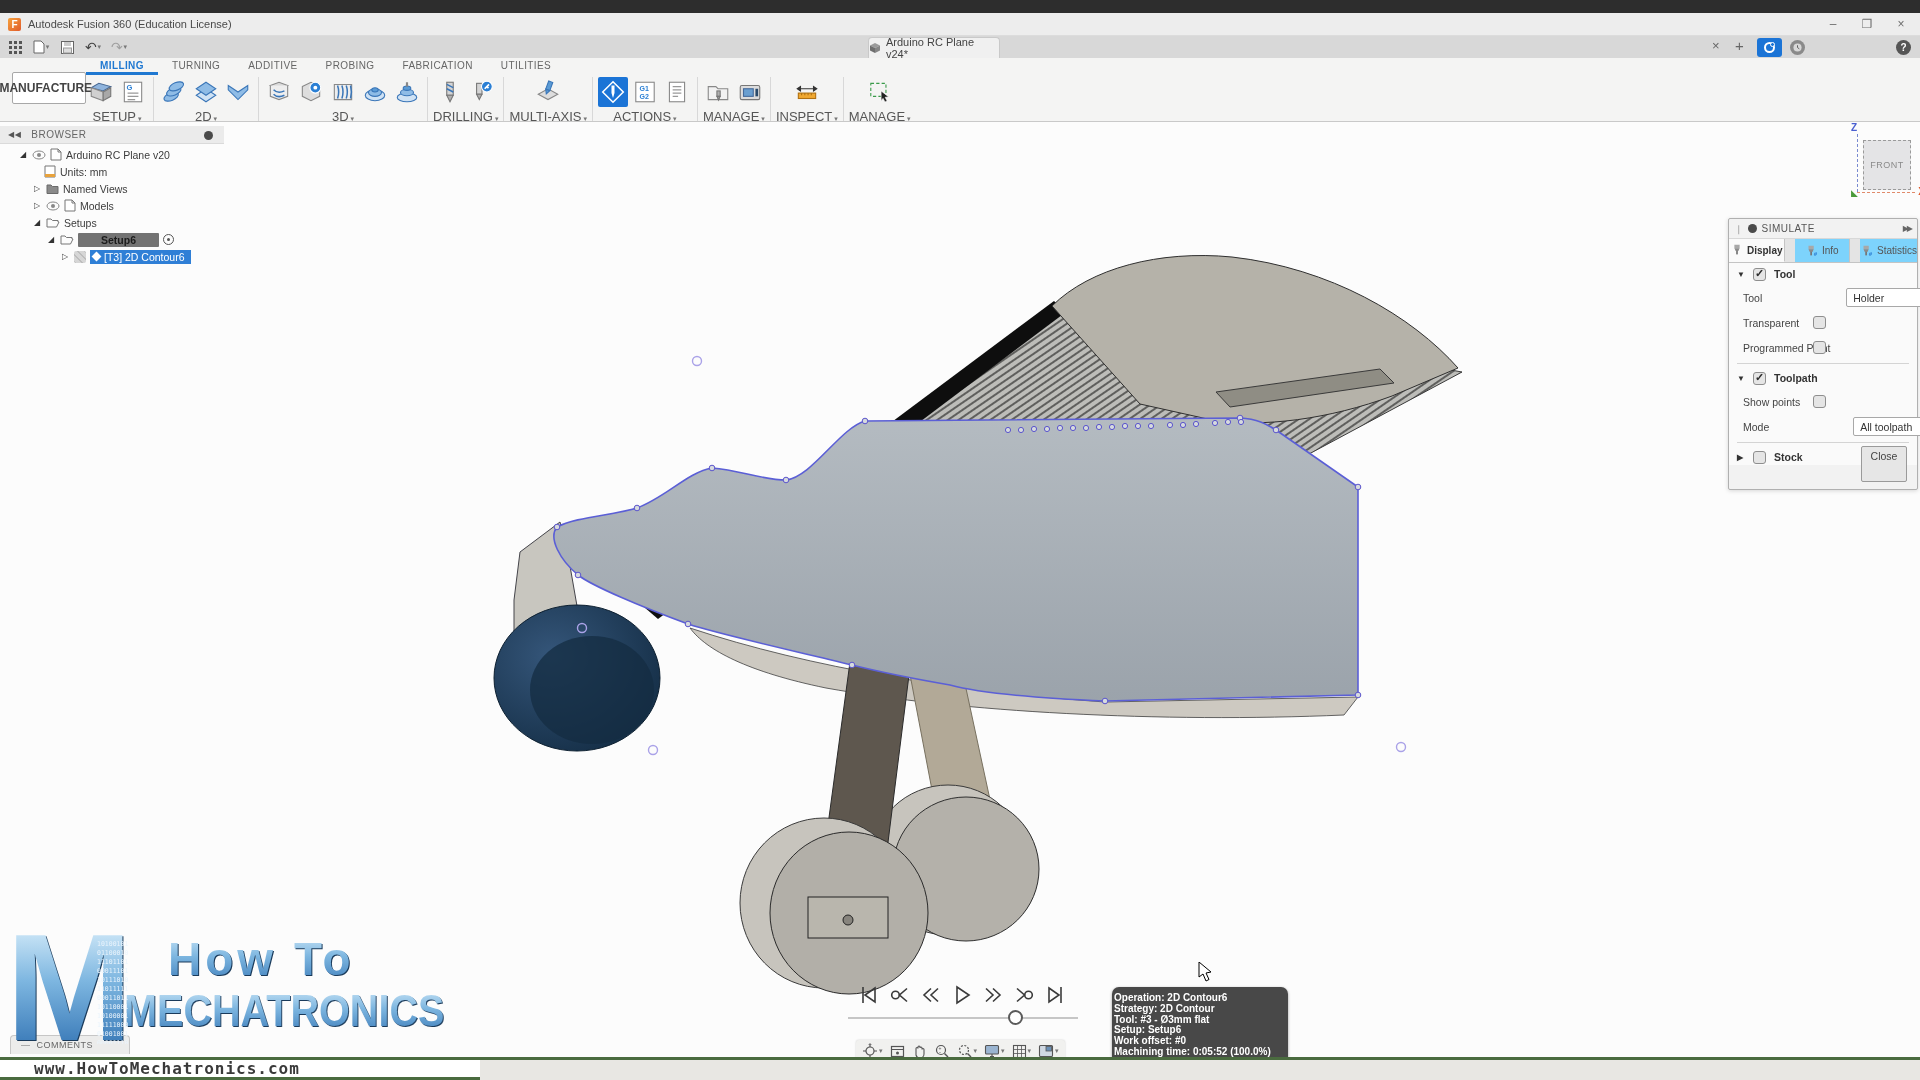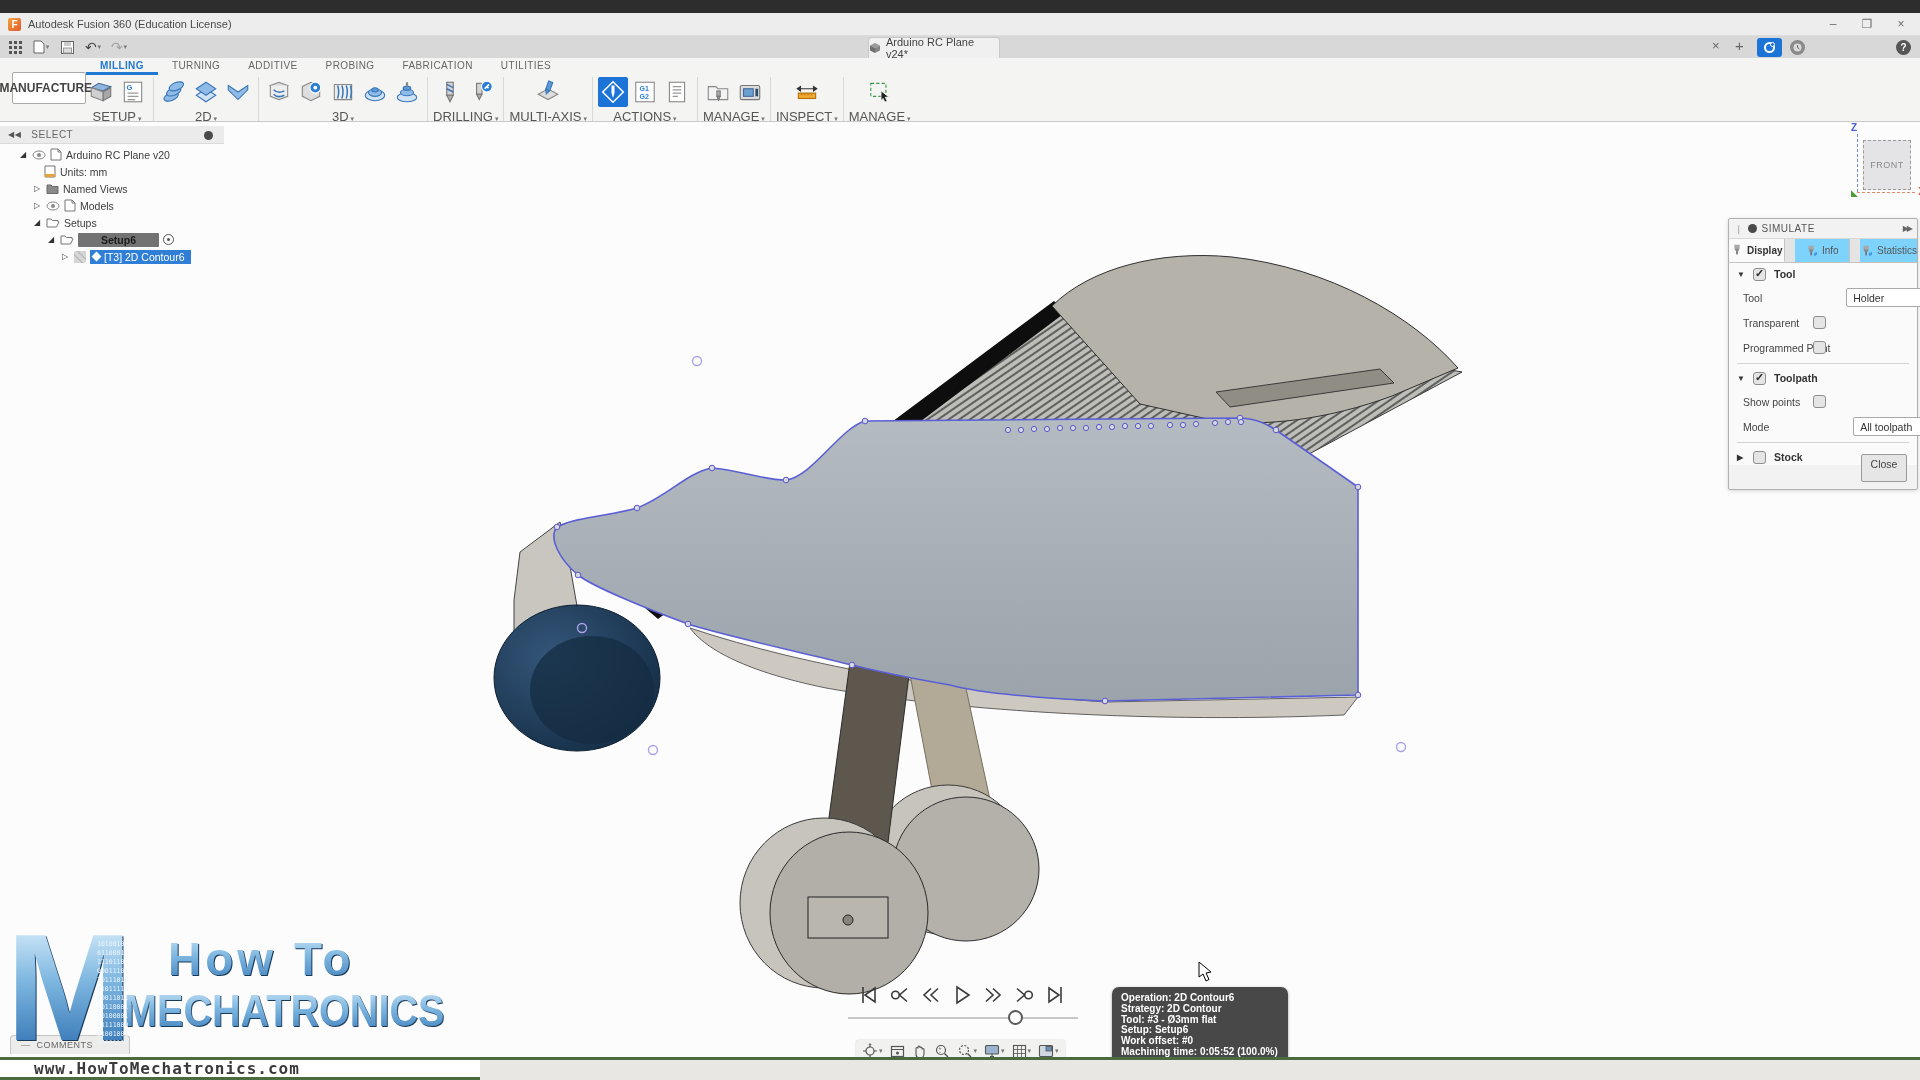--- a/index.html
+++ b/index.html
@@ -94,36 +94,36 @@
   .sec-caret { font-size:8px; color:#333; width:8px; }
   .frow { display:flex; align-items:center; height:25px; padding-left:14px; color:#444; position:relative; }
   .fctl { position:absolute; left:84px; }
   .sel { width:96px; height:19px; background:#fff; border:1px solid #a8a8a8; border-radius:2px; font-size:10.5px;
          color:#333; display:flex; align-items:center; padding-left:6px; position:relative; }
   .sel::after { content:"▾"; position:absolute; right:5px; color:#555; font-size:8px; }
   .cb { width:13px; height:13px; border:1px solid #8e8e8e; border-radius:3px; background:#e5e5e5; }
   .cb.on { position:relative; }
   .cb.on::after { content:"✓"; position:absolute; left:1px; top:-2px; font-size:11px; color:#2e2e2e; }
   .sdiv { height:1px; background:#d4d4d4; margin:3px 8px; }
-  #sim-close { position:absolute; right:10px; bottom:7px; width:46px; height:28px; background:#e6e6e6;
+  #sim-close { position:absolute; right:10px; bottom:7px; width:46px; height:36px; background:#e6e6e6;
                border:1px solid #9a9a9a; border-radius:2px; font-size:10.5px; color:#444; text-align:center; line-height:18px; }
   .ticon { width:14px; height:14px; }
 
   
   #playback { left:858px; top:984px; display:flex; gap:9px; align-items:center; }
   .pbtn { width:22px; height:22px; }
   #slider-line { left:848px; top:1017px; width:230px; height:2px; background:#c6c6c6; }
   #slider-handle { left:1008px; top:1010px; width:15px; height:15px; border-radius:50%; background:#fff; border:2px solid #5a5a5a; }
   #navbar { left:856px; top:1040px; height:22px; background:#f1f1ef; border-radius:3px; display:flex;
             align-items:center; padding:0 6px; gap:7px; box-shadow:0 0 2px rgba(0,0,0,.2); }
   .nbtn { display:flex; align-items:center; color:#555; }
   .nbtn .dd { font-size:7px; margin-left:1px; color:#777; }
 
   
-  #op-tooltip { left:1112px; top:987px; width:176px; background:#484848; border-radius:7px; padding:6px 9px;
+  #op-tooltip { left:1112px; top:987px; width:176px; background:#484848; border-radius:7px; padding:6px 2px;
                 color:#fff; font-size:10px; font-weight:bold; line-height:10.8px; box-shadow:0 1px 3px rgba(0,0,0,.4); }
 
   
   #green-line { left:0; top:1057px; width:1920px; height:3px; background:#4a6b3f; }
   #bottom-gray { left:0; top:1060px; width:1920px; height:20px; background:#e8e7e3; }
   #url-strip { left:0; top:1060px; width:480px; height:17px; background:#fff; display:flex; align-items:center; }
   #url-text { font-family:"DejaVu Sans Mono", monospace; font-size:16px; font-weight:bold; color:#3a3a3a;
               letter-spacing:1px; padding-left:34px; }
   #green-line2 { left:0; top:1077px; width:480px; height:3px; background:#4a6b3f; }
   #comments-tab { left:10px; top:1035px; width:120px; height:19px; background:#ececeb; border:1px solid #c6c6c6;
@@ -520,21 +520,21 @@
   <g fill="none" stroke="#aaa2e8" stroke-width="1.4">
     <circle cx="697" cy="361" r="4.5"></circle>
       <circle cx="653" cy="750" r="4.5"></circle>
     <circle cx="1401" cy="747" r="4.5"></circle>
       <circle cx="582" cy="628" r="4.5"></circle>
   </g>
 </svg>
 
 <div class="abs" id="browser-header">
   <span style="margin-left:8px;font-size:8px;color:#555">◀◀</span>
-  <span style="margin-left:10px">SELECT</span>
+  <span style="margin-left:10px">BROWSER</span>
 </div>
 <div class="abs" id="browser-dot"></div>
 
 <div class="brow" style="left:18px; top:146px">
   <span class="tri open">◢</span>
   <svg class="abs" style="position:static" width="14" height="10" viewBox="0 0 14 10">
       <ellipse cx="7" cy="5" rx="6" ry="4" fill="none" stroke="#888"></ellipse>
       <circle cx="7" cy="5" r="2" fill="#888"></circle>
     </svg>
   <svg width="12" height="13" viewBox="0 0 12 13">

